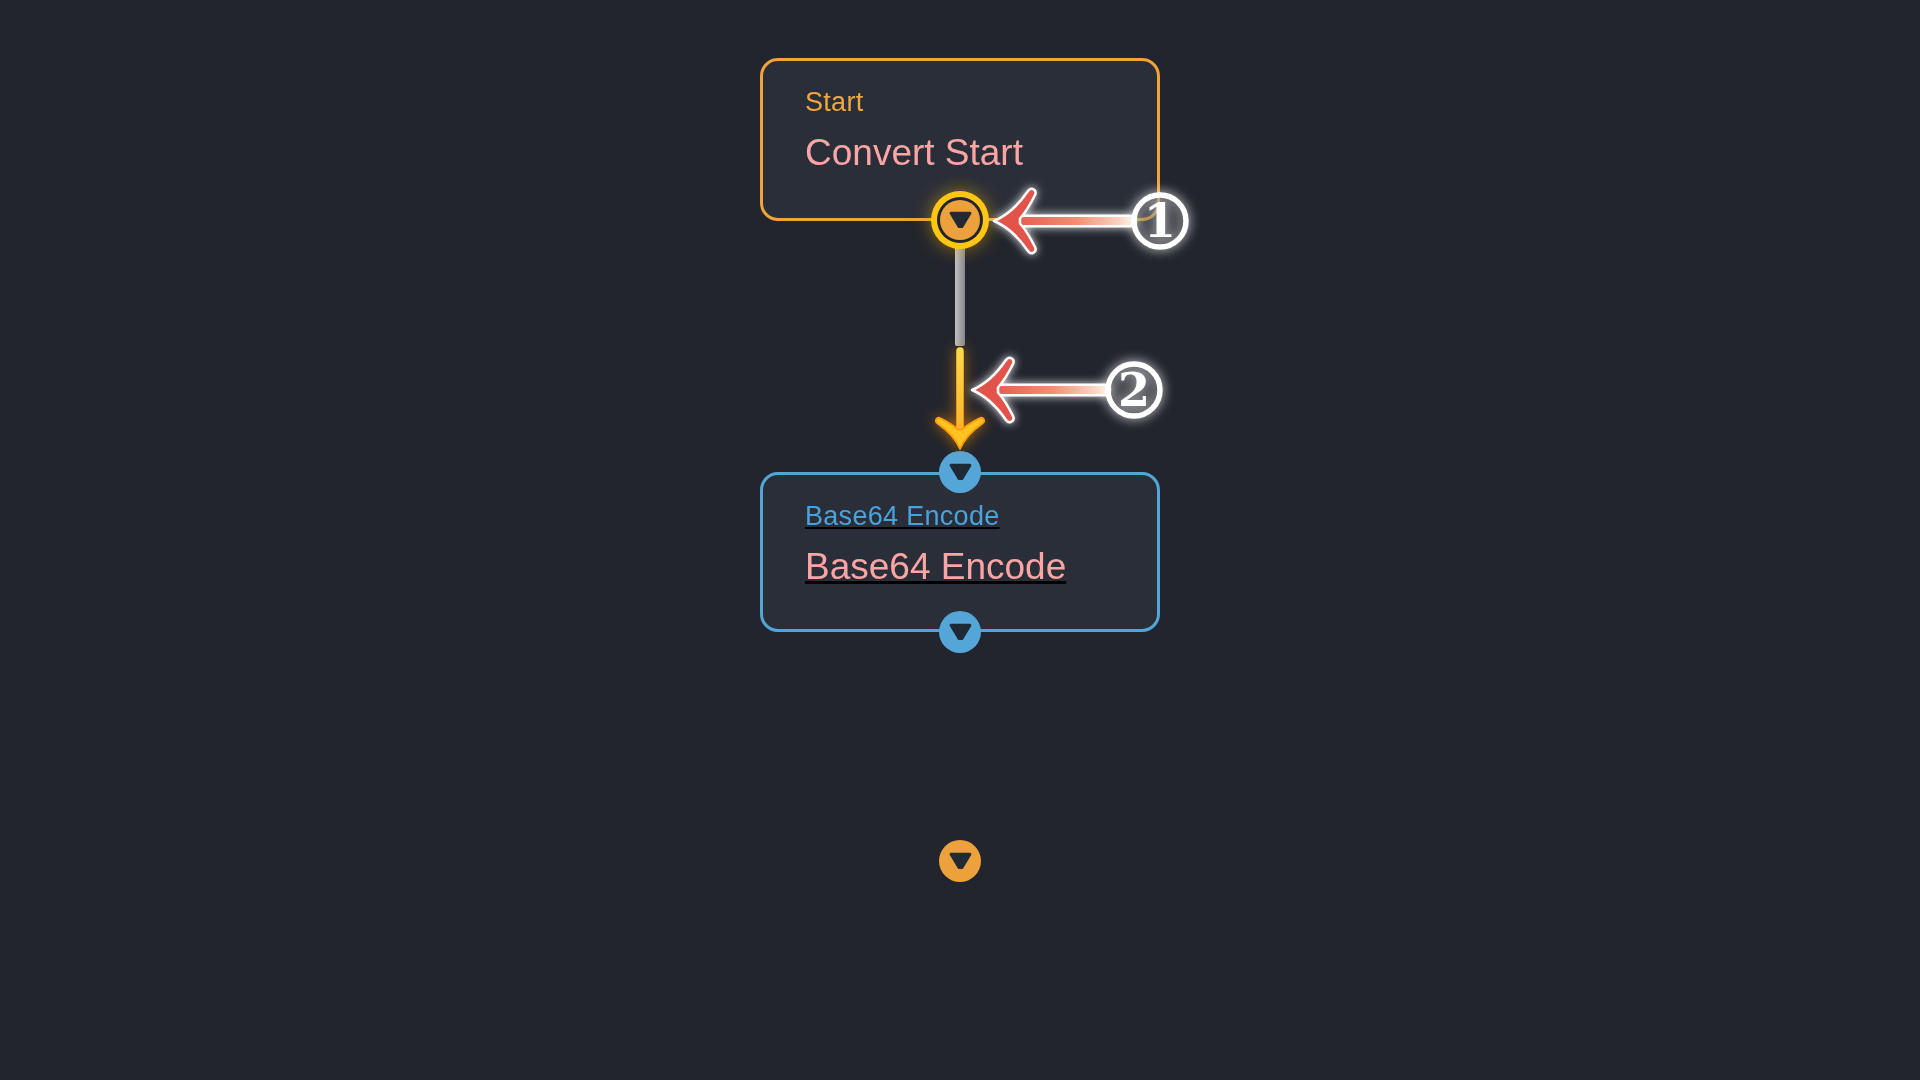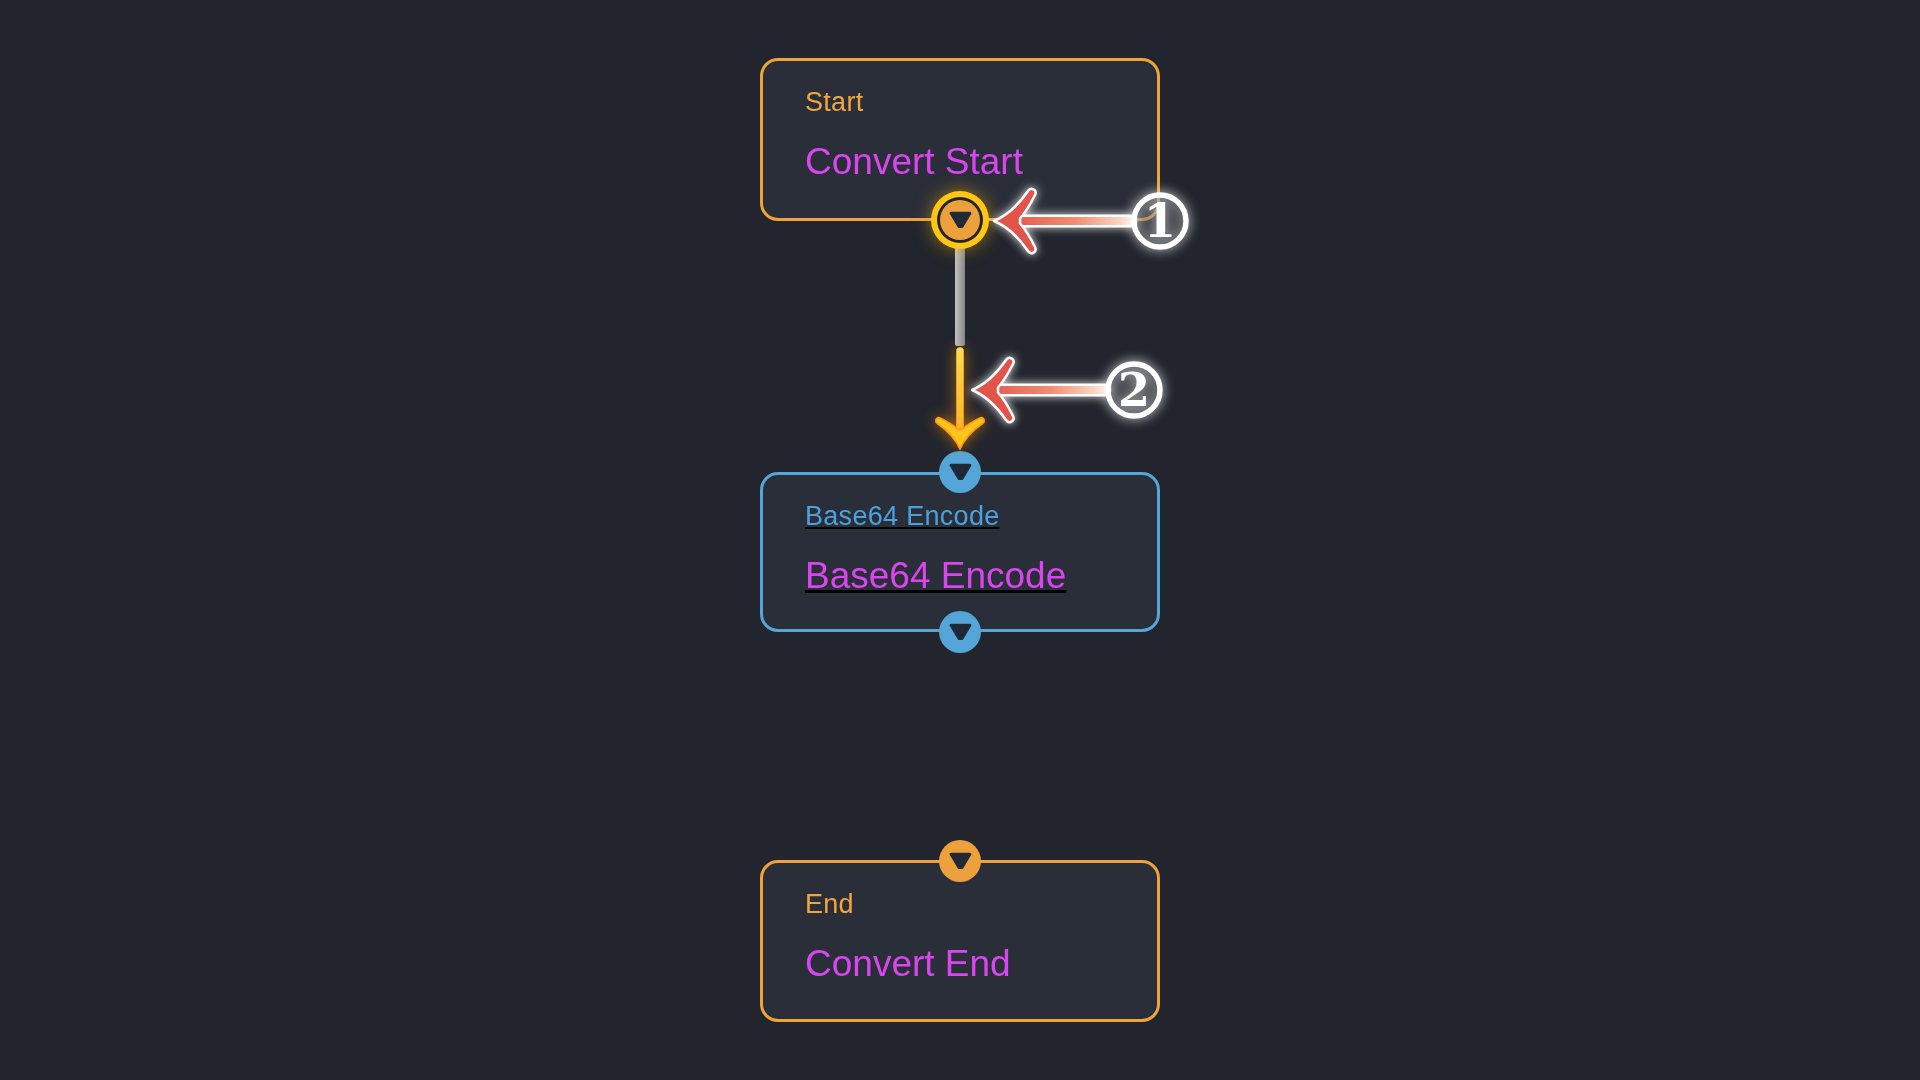--- a/index.html
+++ b/index.html
@@ -26,24 +26,24 @@
   .node-type{
     display:block;
     font-size:27px;
     line-height:31px;
     letter-spacing:.3px;
   }
   .node.orange .node-type{color:#f2a73e;}
   .node.blue .node-type{color:#4aa2dd;}
   .node-title{
     display:block;
-    margin-top:23px;
+    margin-top:14px;
     font-size:37px;
     line-height:42px;
-    color:#d946ef;
+    color:#fca5a5;
   }
   #node-start{top:58px;height:163px;}
   #node-base64{top:472px;height:160px;}
   #node-end{top:860px;height:162px;}
 
   
   .port{
     position:absolute;
     width:42px;height:42px;
     border-radius:50%;
@@ -98,24 +98,20 @@
   <div class="node orange" id="node-start">
     <span class="node-type">Start</span>
     <span class="node-title">Convert Start</span>
   </div>
 
   <div class="node blue" id="node-base64">
     <span class="node-type">Base64 Encode</span>
     <span class="node-title">Base64 Encode</span>
   </div>
 
-  <div class="node orange" id="node-end">
-    <span class="node-type">End</span>
-    <span class="node-title">Convert End</span>
-  </div>
 
   <div class="conn-line"></div>
 
   <div class="port" id="port-start-out">
     <span>
       <svg width="27" height="19" viewBox="-13 -9 26 18">
           <path d="M -9 -5 L 9 -5 L 1.8 7 Q 0 9.5 -1.8 7 Z" fill="#222a35" stroke="#222a35" stroke-width="3" stroke-linejoin="round"></path>
         </svg>
     </span>
   </div>

